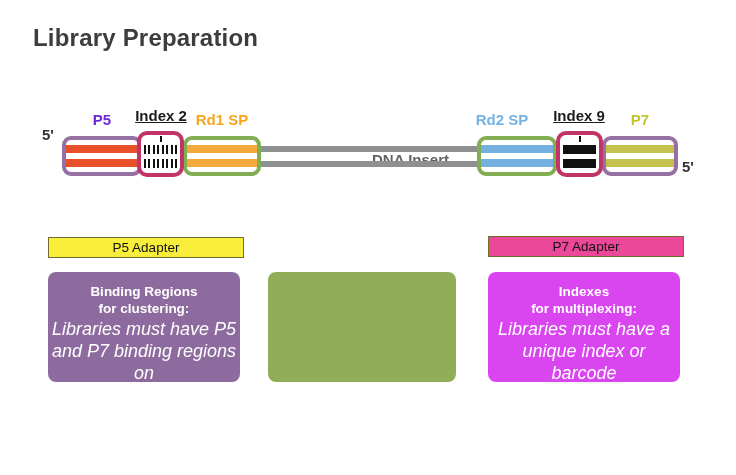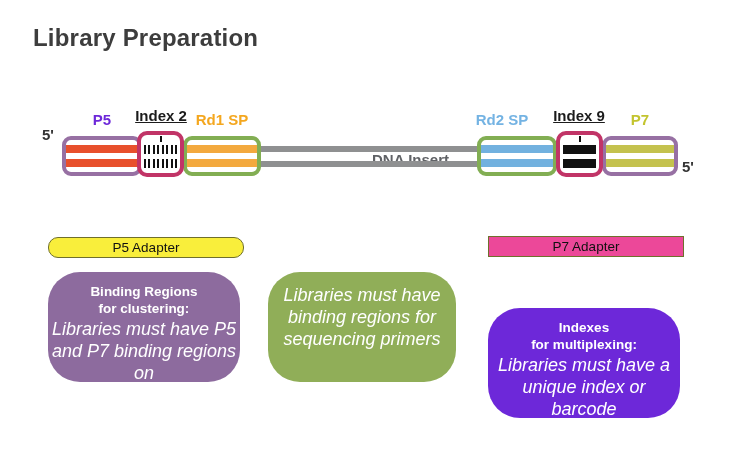--- a/index.html
+++ b/index.html
@@ -44,21 +44,21 @@
   .barfill{background:#111;}
   
   .adapter{
     position:absolute;top:237px;width:196px;height:21px;border:1px solid #6f6f2c;
     box-sizing:border-box;text-align:center;font-size:13.5px;color:#111;line-height:19px;
   }
   .adapter.p5{left:48px;}
   .adapter.p7{left:488px;top:236px;}
   
   .info{
-    position:absolute;top:272px;height:110px;border-radius:32px;color:#fff;text-align:center;
+    position:absolute;top:272px;height:110px;border-radius:8px;color:#fff;text-align:center;
     box-sizing:border-box;padding-top:12px;
   }
   .info .head{font-size:13.5px;font-weight:bold;white-space:pre-line;line-height:1.25;}
   .info .body{font-size:18px;font-style:italic;white-space:pre-line;line-height:1.22;margin-top:1px;}
   .info.purple{left:48px;width:192px;}
   .info.green{left:268px;width:188px;}
   .info.pink{left:488px;width:192px;}
 </style>
 </head>
 <body>
@@ -109,36 +109,33 @@
       <div class="row r1 barfill"></div>
       <div class="row r2 barfill"></div>
     </div>
 
     <div class="seg" style="left: 602px; width: 76px; border-color: rgb(151, 112, 163);">
       <div class="stripe s1" style="background-color: rgb(196, 194, 78);"></div>
       <div class="stripe s2" style="background-color: rgb(196, 194, 78);"></div>
     </div>
   </div>
 
-  <div class="adapter p5" style="background-color: rgb(249, 238, 59); border-radius: 10px;">P5 Adapter</div>
+  <div class="adapter p5" style="background-color: rgb(249, 238, 59);">P5 Adapter</div>
   <div class="adapter p7" style="background-color: #ec4899;">P7 Adapter</div>
 
   <div class="info purple" style="background-color: rgb(141, 107, 158);">
     <div class="head">Binding Regions
 for clustering:</div>
     <div class="body">Libraries must have P5
 and P7 binding regions on
 each end of the library</div>
   </div>
   <div class="info green" style="background-color: rgb(144, 174, 88);">
-    <div class="body">Libraries must have
-binding regions for
-sequencing primers</div>
   </div>
-  <div class="info pink" style="background-color: #6d28d9; margin-top: 36px;">
+  <div class="info pink" style="background-color: #d946ef;">
     <div class="head">Indexes
 for multiplexing:</div>
     <div class="body">Libraries must have a
 unique index or barcode
 sequence</div>
   </div>
 
 </div>
 
 </body></html>

